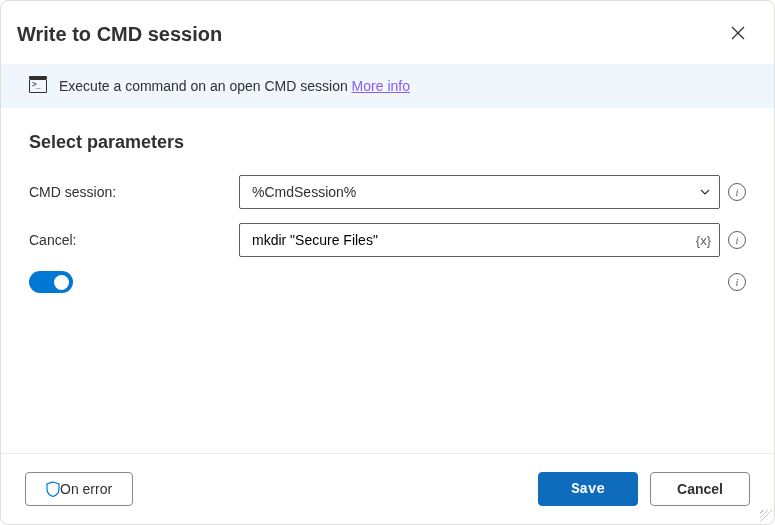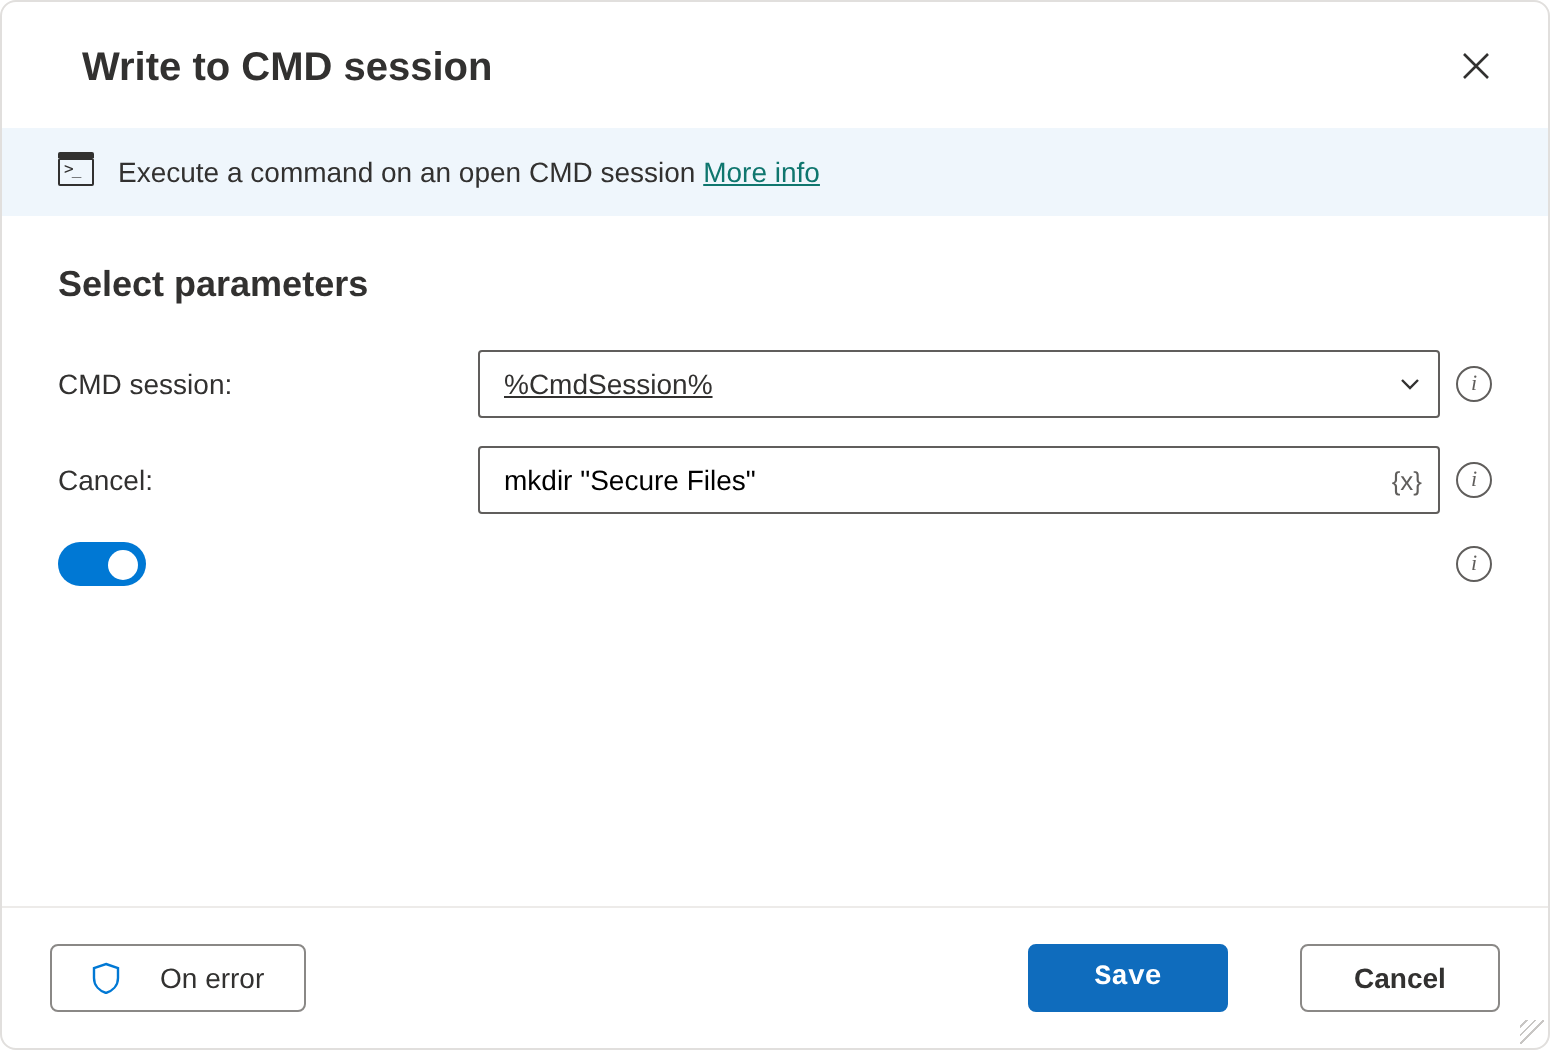--- a/index.html
+++ b/index.html
@@ -6,48 +6,48 @@
   html, body { width: 775px; height: 525px; font-family: "Segoe UI", Arial, sans-serif; font-size: 14px; color: #323130; }
   .dialog {
     width: 775px; height: 525px;
     border: 1px solid #e1dfdd; border-radius: 8px;
     display: flex; flex-direction: column;
     background: #fff;
     position: relative;
   }
   .header {
     display: flex; align-items: center; justify-content: space-between;
-    padding: 20px 24px 16px 40px;
+    padding: 20px 24px 16px 16px;
   }
   .header h1 { font-size: 20px; font-weight: 600; }
   .close-btn { background: none; border: none; cursor: pointer; padding: 4px; color: #323130; }
   .info-banner {
     background: #eff6fc;
     padding: 14px 28px;
     display: flex; align-items: center; gap: 12px;
     font-size: 14px;
   }
-  .info-banner a { color: #0f766e; text-decoration: underline; }
+  .info-banner a { color: #8b5cf6; text-decoration: underline; }
   .cmd-icon { width: 18px; height: 14px; border: 1.3px solid #323130; border-radius: 1px; position: relative; flex-shrink: 0; }
   .cmd-icon::before { content: ">_"; position: absolute; font-size: 8px; line-height: 8px; top: 1px; left: 2px; letter-spacing: -1px; font-family: monospace; }
   .cmd-icon::after { content:""; position:absolute; top:-4px; left:-1px; right:-1px; height:3px; background:#323130; border-radius:1px 1px 0 0;}
   .body {
     flex: 1; padding: 24px 28px 10px 28px;
   }
   .section-title { font-size: 18px; font-weight: 700; margin-bottom: 22px; color:#323130; }
   .field-row {
     display: flex; align-items: center; margin-bottom: 14px; gap: 10px;
   }
   .field-label { width: 200px; flex-shrink: 0; font-size: 14px; }
   .field-control { flex: 1; display:flex; align-items:center; }
   .dropdown {
     flex:1;
     height: 34px; border: 1px solid #605e5c; border-radius: 2px;
     display: flex; align-items: center; padding: 0 8px 0 12px;
-    justify-content: space-between; cursor: pointer; background:#fff;text-decoration:underline;
+    justify-content: space-between; cursor: pointer; background:#fff;
   }
   .textinput-wrap {
     flex:1;
     height: 34px; border: 1px solid #605e5c; border-radius: 2px;
     display: flex; align-items: center; padding: 0 6px 0 12px; background:#fff;
   }
   .textinput-wrap input { flex:1; border:none; outline:none; font-size:14px; font-family:inherit; background:transparent; }
   .var-badge { font-family: inherit; color:#605e5c; font-size:13px; padding:0 2px; }
   .help-icon {
     width: 18px; height: 18px; border: 1.2px solid #605e5c; border-radius: 50%;
@@ -63,25 +63,25 @@
     border-radius: 50%; top: 3.5px; right: 4px;
   }
   .footer {
     border-top: 1px solid #edebe9;
     padding: 18px 24px;
     display: flex; align-items: center; gap: 12px;
     position: relative;
   }
   .btn {
     height: 34px; padding: 0 20px; border-radius: 4px; font-size: 14px; font-weight: 600;
-    cursor: pointer; display:flex; align-items:center; justify-content:center; gap:20px;
+    cursor: pointer; display:flex; align-items:center; justify-content:center; gap:0;
     background: #fff; border: 1px solid #8a8886; color:#323130;
   }
   .btn.primary { background: #0f6cbd; border-color: #0f6cbd; color: #fff; min-width: 100px; font-family: Liberation Mono, monospace; }
-  .btn.cancel { min-width: 100px; margin-left: 24px; }
+  .btn.cancel { min-width: 100px; }
   .btn.onerror { font-weight: 400; }
   .spacer { flex: 1; }
   .shield-icon { width:14px; height:16px; }
   .resize-grip {
     position:absolute; right:2px; bottom:2px; width:12px; height:12px;
     background:
       linear-gradient(135deg, transparent 0 2px,#c8c6c4 2px 3px,transparent 3px 5px,#c8c6c4 5px 6px,transparent 6px 8px,#c8c6c4 8px 9px,transparent 9px);
   }
   .chevron-down { width:12px; height:12px; }
 </style>

